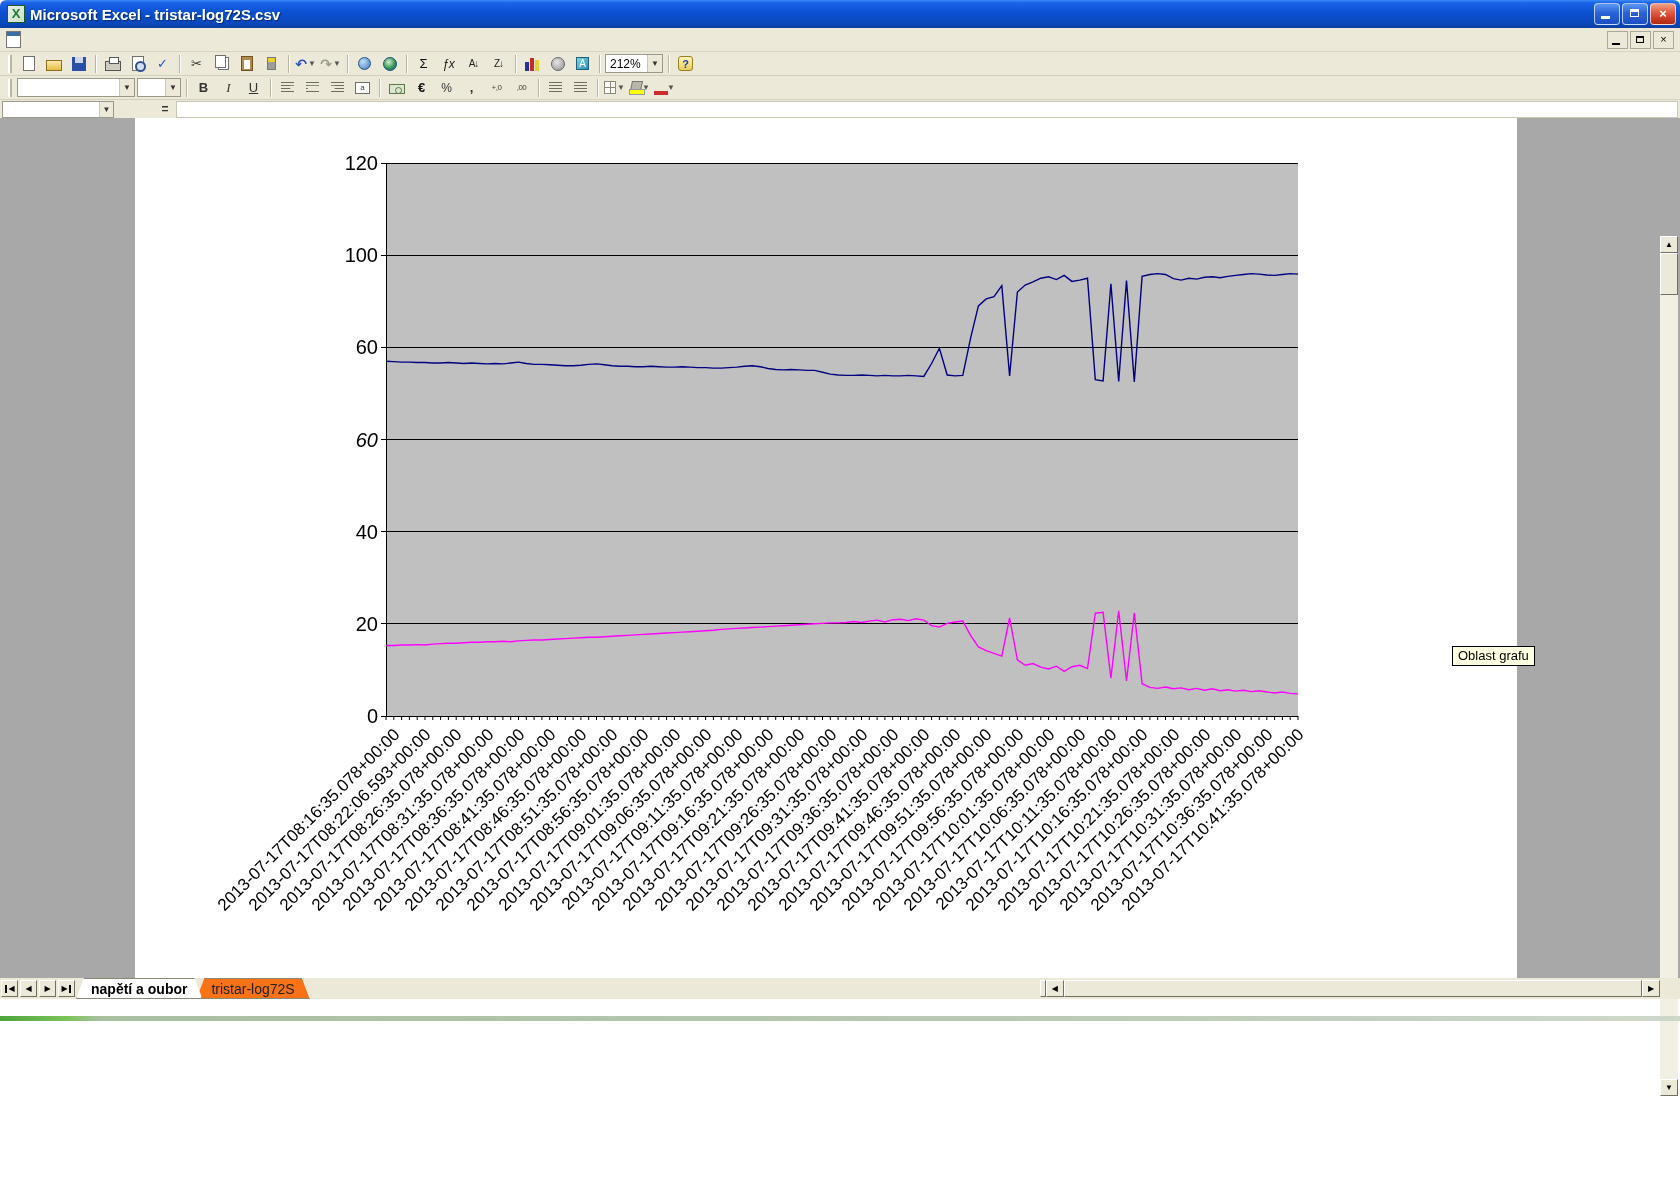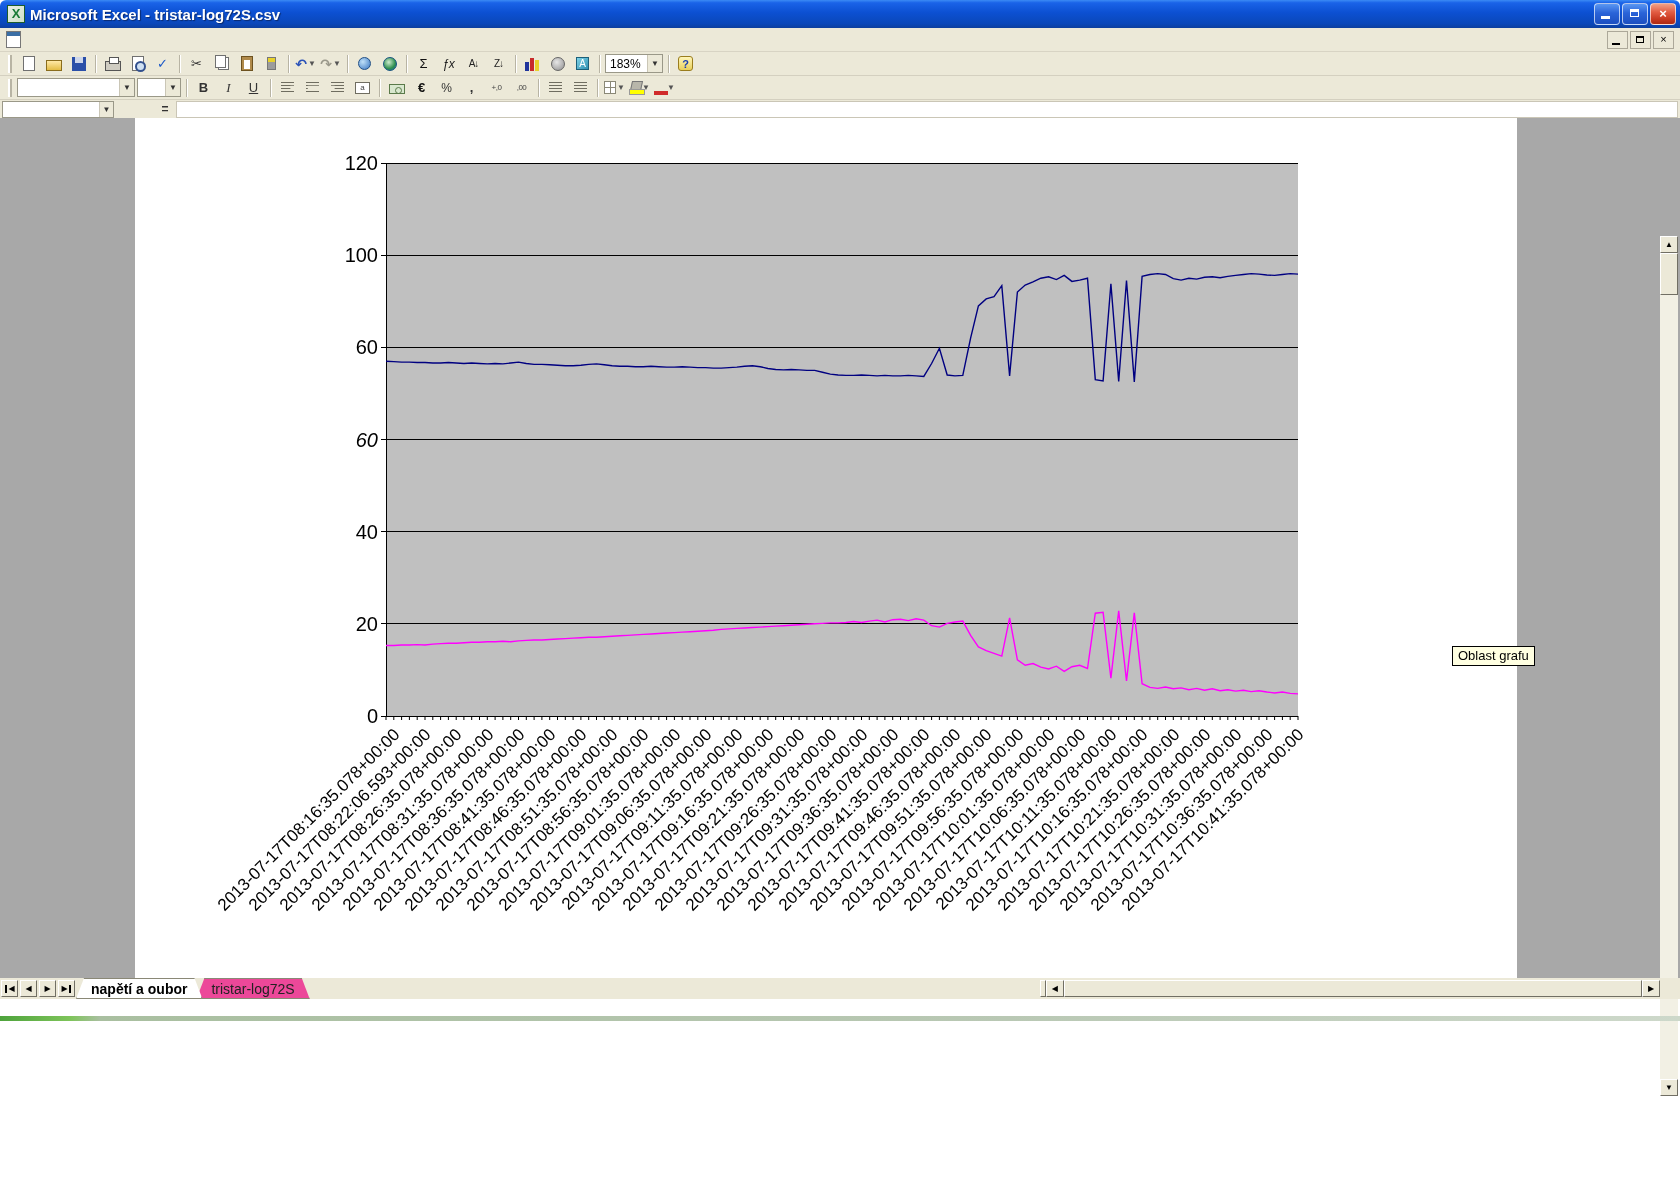--- a/index.html
+++ b/index.html
@@ -140,21 +140,21 @@
     border:1px solid; border-color:#fff #716f64 #716f64 #fff; }
 
   
   #tab-row { position:absolute; left:0; top:978px; width:1680px; height:21px; background:#ece9d8; display:flex; align-items:stretch; }
   .navbtn { width:17px; height:17px; margin:2px 1px; background:#ece9d8; border:1px solid; border-color:#fff #716f64 #716f64 #fff;
     font-size:8px; color:#000; display:flex; align-items:center; justify-content:center; }
   .navbtn b { width:2px; height:8px; background:#000; margin:0 1px; }
   .tab { position:relative; margin-top:0; padding:2px 14px 0 14px; font-size:14px; height:21px;
     clip-path:polygon(8px 0,calc(100% - 8px) 0,100% 100%,0 100%); border:1px solid #8a8876; }
   .tab.active { background:#fff; font-weight:bold; z-index:2; }
-  .tab.inactive { background:#ec4899; color:#222; z-index:1; margin-left:-6px; }
+  .tab.inactive { background:#f97316; color:#222; z-index:1; margin-left:-6px; }
   #tab-filler { flex:0 0 730px; }
   #hsplit { width:6px; height:17px; margin-top:2px; background:#ece9d8; border:1px solid; border-color:#fff #716f64 #716f64 #fff; }
   #hscroll-left { width:18px; height:17px; margin-top:2px; background:#ece9d8; border:1px solid; border-color:#fff #716f64 #716f64 #fff;
     font-size:8px; display:flex; align-items:center; justify-content:center; }
   #hscroll-track { flex:1; height:17px; margin-top:2px; background:#ece9d8; border:1px solid; border-color:#fff #716f64 #716f64 #fff; }
   #hscroll-right { width:18px; height:17px; margin-top:2px; margin-right:20px; background:#ece9d8; border:1px solid; border-color:#fff #716f64 #716f64 #fff;
     font-size:8px; display:flex; align-items:center; justify-content:center; }
 
   
   #status-bar { position:absolute; left:0; top:999px; width:1680px; height:17px; background:#ece9d8;
@@ -268,21 +268,21 @@
         <span class="icon icon-chart-wizard"></span>
       </span>
       <span class="tbtn">
         <span class="icon icon-map"></span>
       </span>
       <span class="tbtn">
         <span class="icon icon-drawing">A</span>
       </span>
       <span class="tsep"></span>
       <span class="combo" style="width: 58px;">
-        <span>183%</span>
+        <span>212%</span>
         <span class="arrowbox">▼</span>
       </span>
       <span class="tsep"></span>
       <span class="tbtn">
         <span class="icon icon-office-assistant-help">?</span>
       </span>
     </div>
   <div id="fmt-toolbar" class="toolbar">
     <span class="grip"></span>
   <span class="combo" style="width: 118px;">

